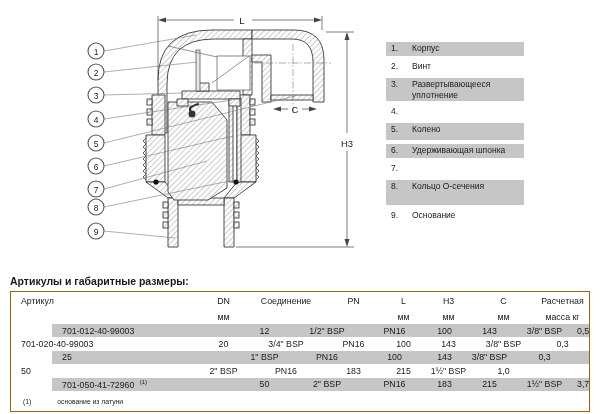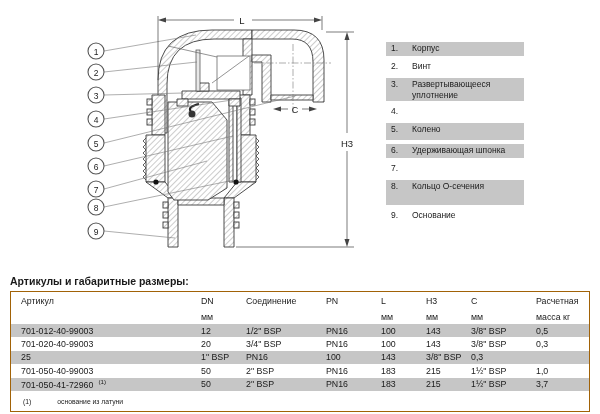--- a/index.html
+++ b/index.html
@@ -19,23 +19,23 @@
   .ph16 { min-height:15px; }
   .ph24 { min-height:23px; }
   
   .section-title { position:absolute; left:10px; top:275px; font-size:10.5px; font-weight:bold; }
   .dim-table { position:absolute; left:10px; top:291px; width:578px;
                border:1px solid #a16207; font-size:8.8px; background:#fff; }
   .t-row { display:grid; grid-template-columns:190px 45px 80px 55px 45px 45px 65px 1fr;
            align-items:center; height:13.4px; }
   .t-row.hdr { height:17px; }
   .t-row.units { height:15px; }
-  .t-row > div { white-space:nowrap; }
+  .t-row > div { text-align:center; white-space:nowrap; }
   .t-row > div:first-child { text-align:left; padding-left:10px; }
-  .t-row.shaded { background:#c6c6c6; }
+  .t-row.shaded { background:#c6c6c6;margin-left:41px; }
   .fn-ref { font-size:6.2px; vertical-align:super; margin-left:5px; }
   .t-foot { display:flex; align-items:center; gap:26px; padding:4px 0 3px 12px;
             font-size:6.8px; height:13px; }
   svg text { font-family:"Liberation Sans", sans-serif; fill:#222; }
 </style>
 </head>
 <body>
 
 <div class="page">
 
@@ -279,21 +279,20 @@
     <div class="t-row shaded">
       <div>25</div>
       <div>1" BSP</div>
       <div>PN16</div>
       <div>100</div>
       <div>143</div>
       <div>3/8" BSP</div>
       <div>0,3</div>
     </div>
     <div class="t-row">
-      <div>701-050-40-99003</div>
       <div>50</div>
       <div>2" BSP</div>
       <div>PN16</div>
       <div>183</div>
       <div>215</div>
       <div>1½" BSP</div>
       <div>1,0</div>
     </div>
     <div class="t-row shaded">
       <div><span>701-050-41-72960</span><span class="fn-ref">(1)</span></div>

